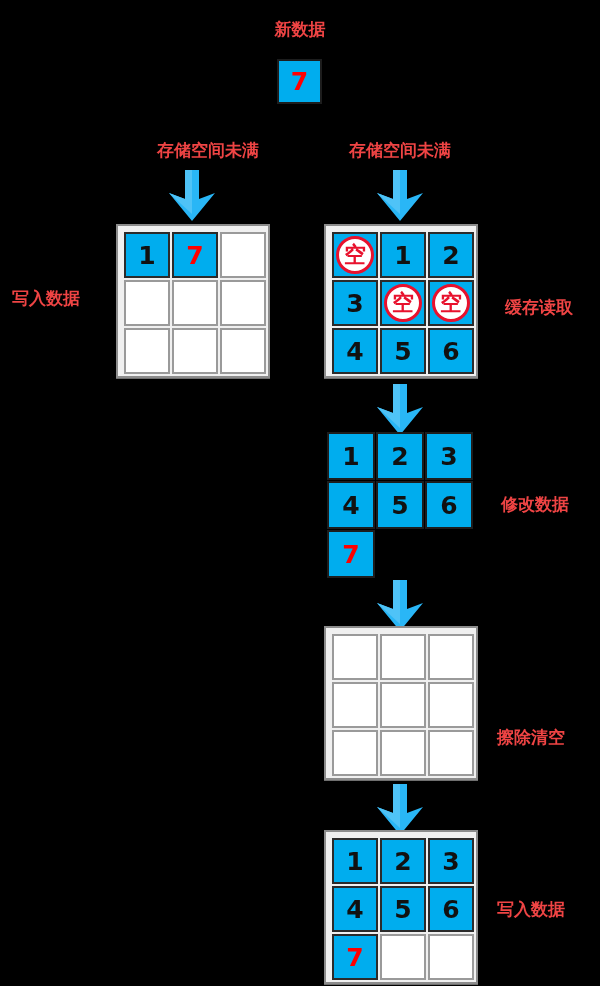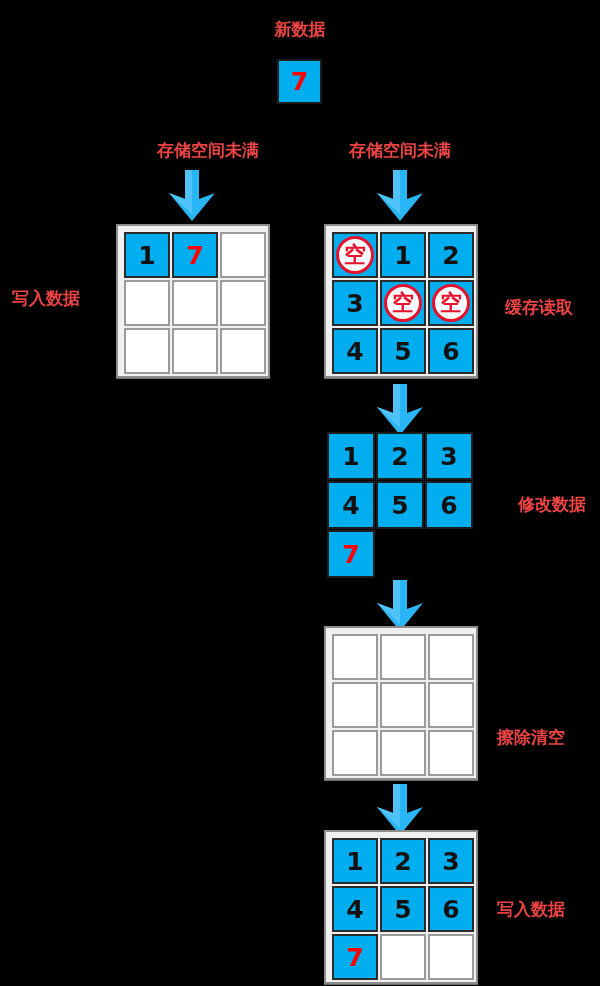--- a/index.html
+++ b/index.html
@@ -202,21 +202,21 @@
       <div class="cell bare-tile">3</div>
       <div class="cell bare-tile">4</div>
       <div class="cell bare-tile">5</div>
       <div class="cell bare-tile">6</div>
       <div class="cell bare-tile red">7</div>
       <div class="cell bare-hidden"></div>
       <div class="cell bare-hidden"></div>
     </div>
   </div>
 
-  <div class="cn-label" style="left:518px; top:493px;">修改数据</div>
+  <div class="cn-label" style="left:501px; top:493px;">修改数据</div>
 
   <div class="arrow" style="left:376px; top:580px;">
     <svg viewBox="0 0 48 52" xmlns="http://www.w3.org/2000/svg">
       <path d="M17 0 H31 V29 L47 23 L24 51 L1 23 L17 29 Z" fill="#29B6F6"></path>
       <path d="M17 0 H24 V44 L1 23 L17 29 Z" fill="#4FC3F7"></path>
     </svg>
   </div>
 
   <div class="frame" style="left:324px; top:626px; width:154px; height:154px;">
     <div class="grid">

